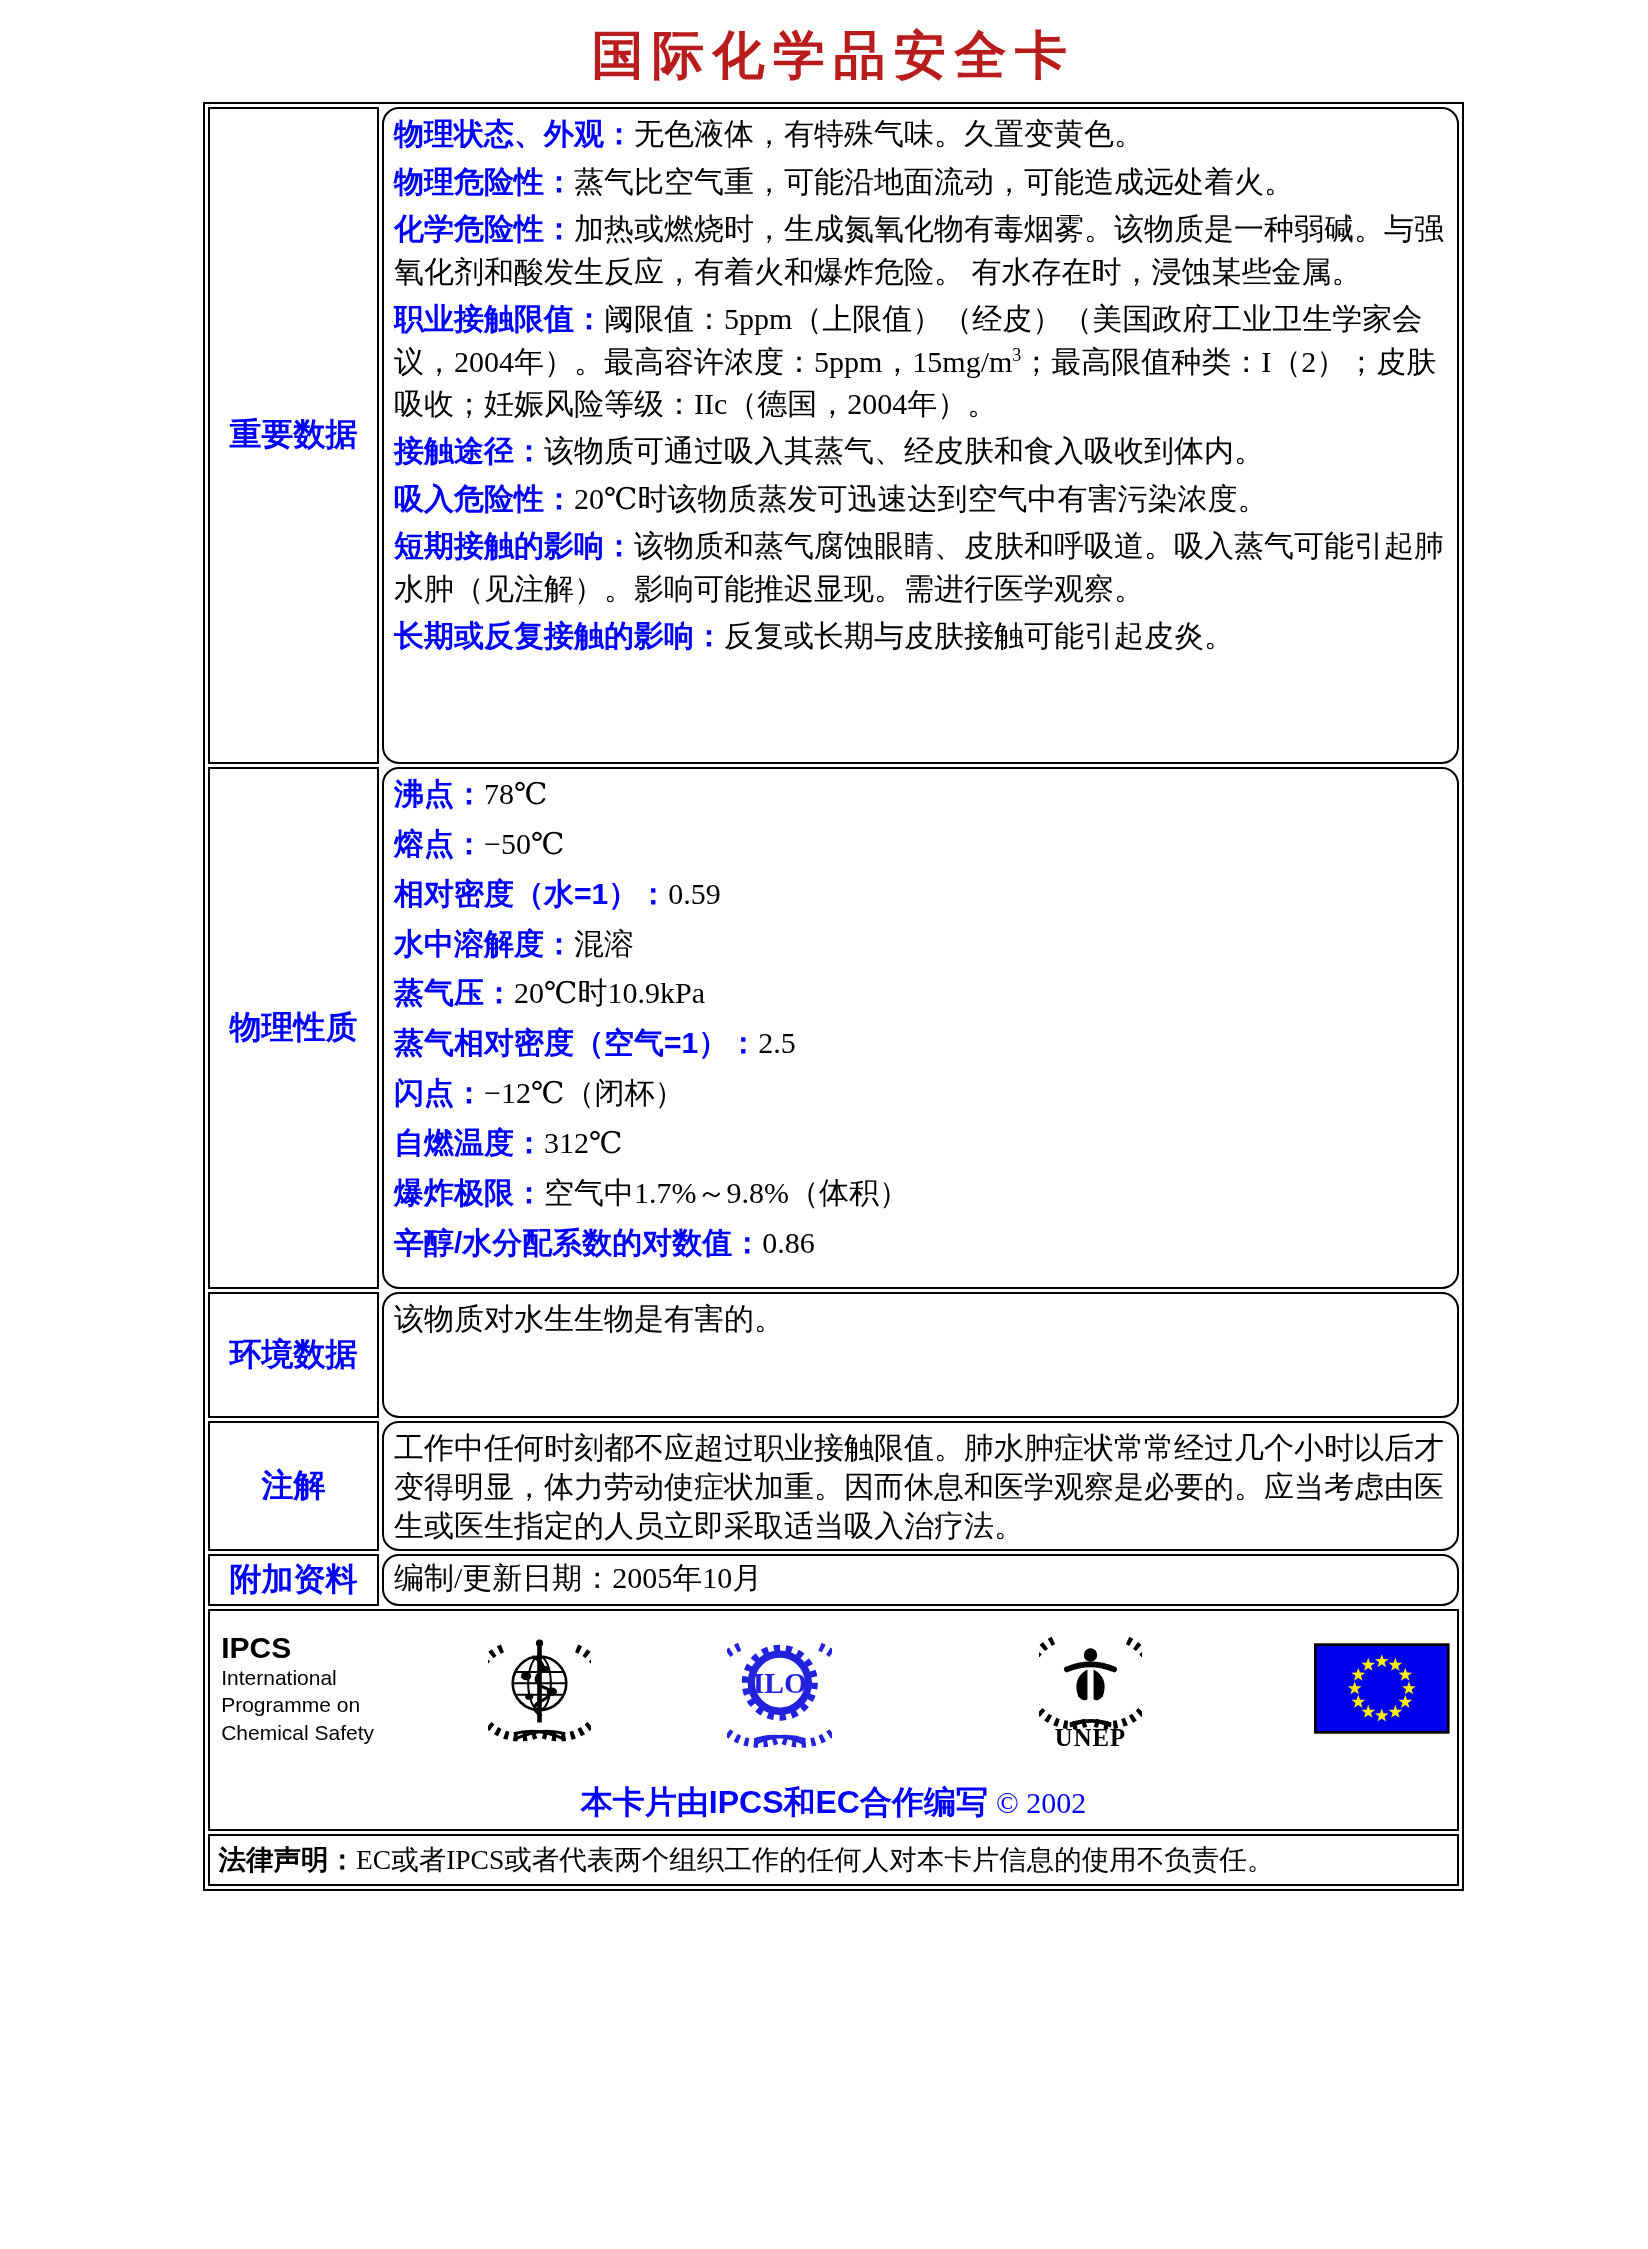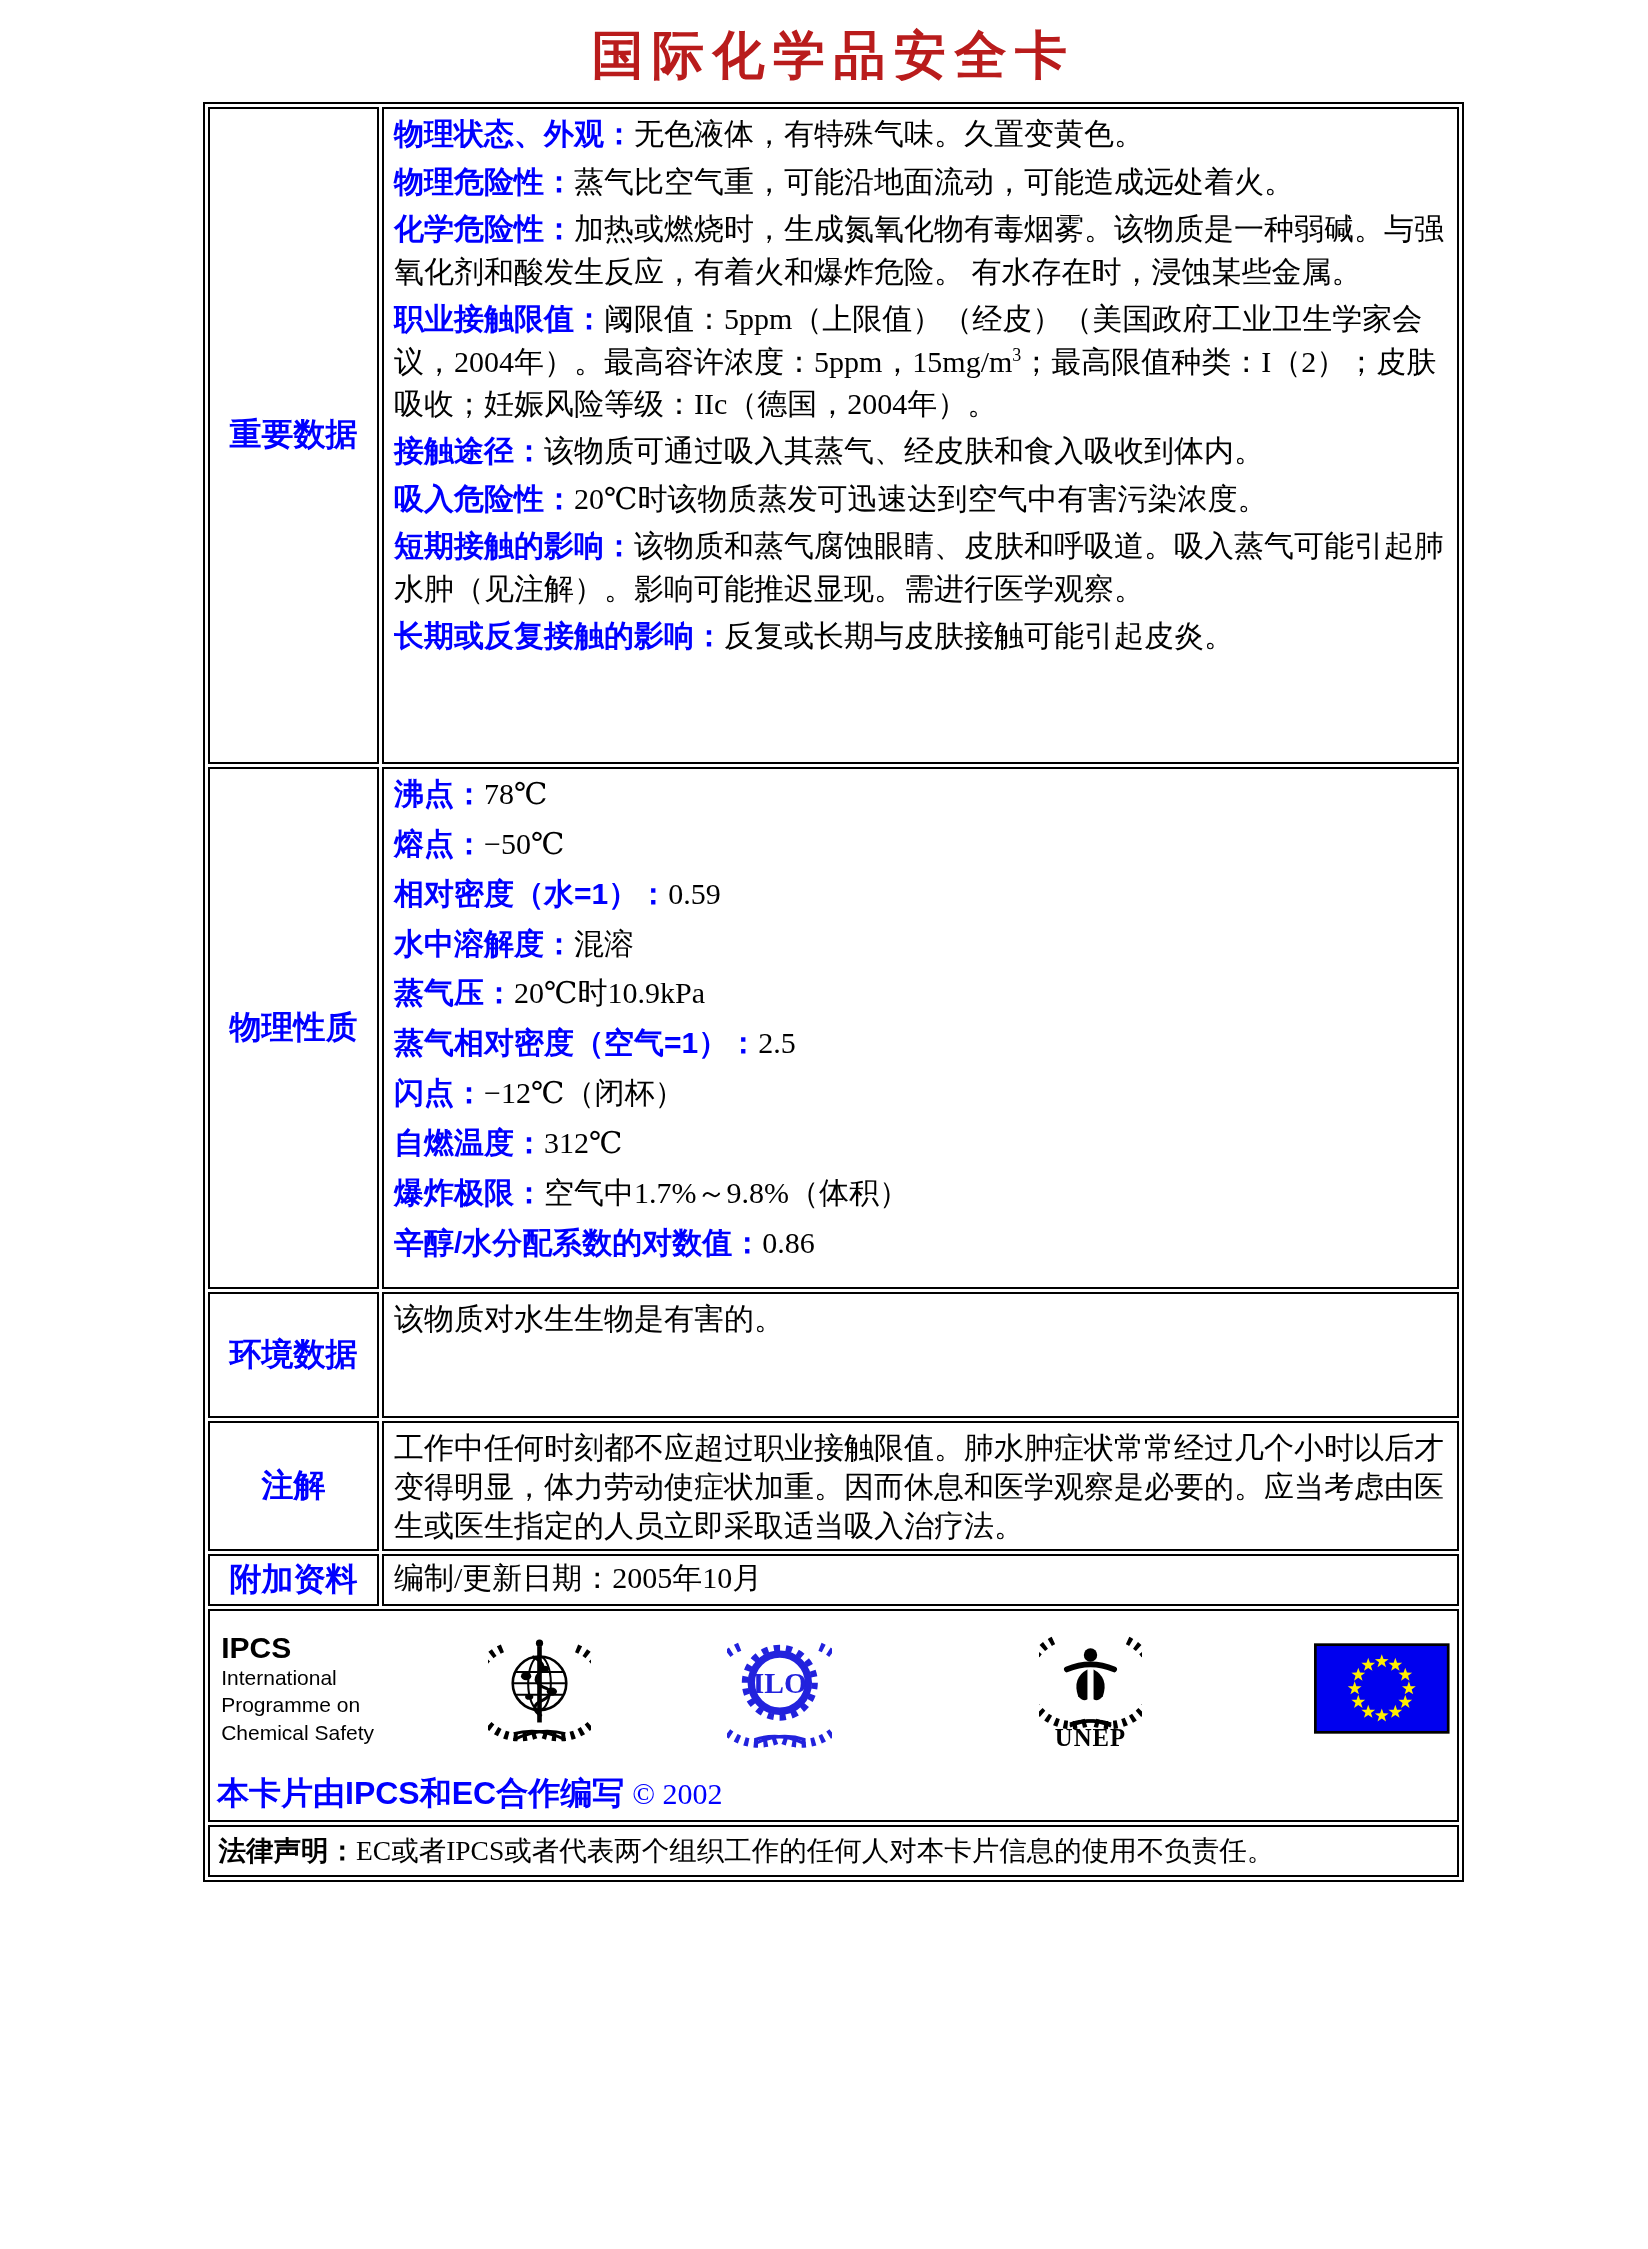--- a/index.html
+++ b/index.html
@@ -17,21 +17,21 @@
     margin-left:203px; width:1261px; table-layout:fixed;
     border:2.1px solid #000; border-collapse:separate; border-spacing:3.5px;
     background:#fff;
   }
   td { border:2.1px solid #000; vertical-align:top; overflow:hidden; background:#fff; }
   td.lbl {
     text-align:center; vertical-align:middle;
     font-family:"Liberation Sans","DejaVu Sans",sans-serif;
     font-weight:bold; color:#0000ff; font-size:32px;margin-top:8px;
   }
-  td.cnt { padding:4.2px 10px; font-size:30px; line-height:1.43; }
+  td.cnt { padding:4.2px 10px; font-size:30px; line-height:1.43;border-radius:17px; }
   .blab {
     color:#0000ff; font-weight:bold;
     font-family:"Liberation Sans","DejaVu Sans",sans-serif;
   }
   p.entry { margin:0 0 4.2px 0; }
   p.pitem { margin:0 0 7px 0; }
   sup { font-size:0.6em; }
   td.hdr-cell { height:62px; vertical-align:middle; font-size:32px; padding:0 8.5px; }
   .hdr-flex { display:flex; justify-content:space-between; align-items:center; }
   td.h-important { height:644px; }
@@ -46,21 +46,21 @@
     font-family:"Liberation Sans","DejaVu Sans",sans-serif;
   }
   .logos-row { display:flex; align-items:center; height:147px;gap:41px; }
   .ipcs-block { margin-left:4.2px; width:212px; font-family:"Liberation Sans","DejaVu Sans",sans-serif; }
   .ipcs-title { font-size:30px; font-weight:bold; line-height:1.1; }
   .ipcs-line  { font-size:21px; line-height:1.3; }
   .logo-who  { margin-left:39px; }
   .logo-ilo  { margin-left:95px; }
   .logo-unep { margin-left:166px; }
   .logo-eu   { margin-left:131px; }
-  .credit { margin-top:10px; font-size:32px; color:#0000ff; }
+  .credit { text-align:center; margin-top:19px; font-size:32px; color:#0000ff; }
   .credit-bold { font-weight:bold; font-family:"Liberation Sans","DejaVu Sans",sans-serif; }
   .credit-year { font-size:30px; }
 </style>
 </head>
 <body>
 
 <div class="title">国际化学品安全卡</div>
 
 <table class="card">
   <colgroup>

